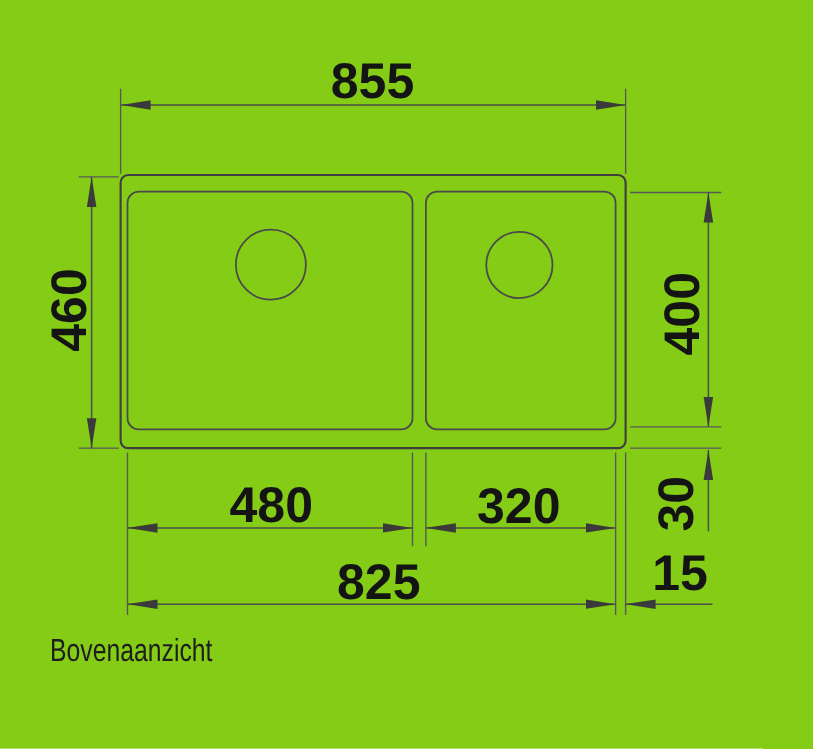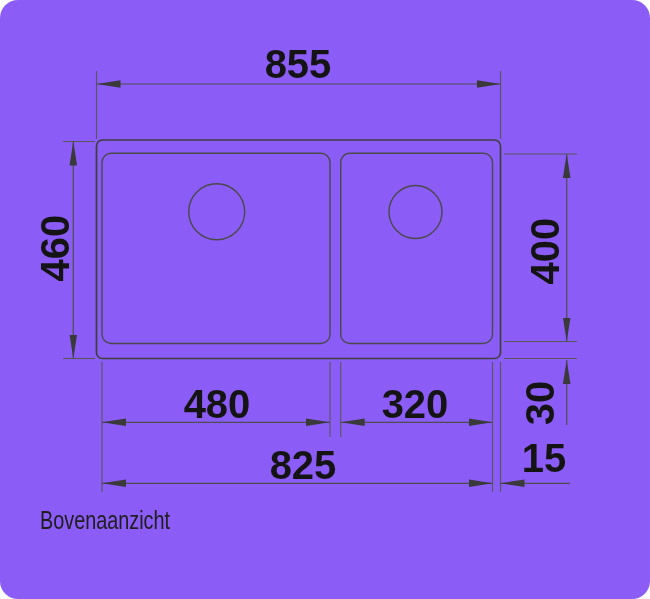--- a/index.html
+++ b/index.html
@@ -1,18 +1,18 @@
 <!DOCTYPE html>
 <html><head>
 <meta charset="utf-8">
 <style>
   html,body{margin:0;padding:0;background:#ffffff;}
   .canvas{
-    position:relative;width:650px;height:599px;background:#8b5cf6;
-    font-family:"Liberation Sans","DejaVu Sans",sans-serif;overflow:hidden;border-radius:18px;
+    position:relative;width:650px;height:599px;background:#84cc16;
+    font-family:"Liberation Sans","DejaVu Sans",sans-serif;overflow:hidden;
   }
   svg{display:block;}
   .outline{fill:none;stroke:#3f3f3f;stroke-width:1.7;}
   .bowl{fill:none;stroke:#4a4a4a;stroke-width:1.4;}
   .dimline{fill:none;stroke:#4d4d4d;stroke-width:1.2;}
   .extline{fill:none;stroke:#585858;stroke-width:1.1;}
   .dim-label{
     font-family:"Liberation Sans","DejaVu Sans",sans-serif;
     font-weight:bold;font-size:40px;fill:#141414;
   }

